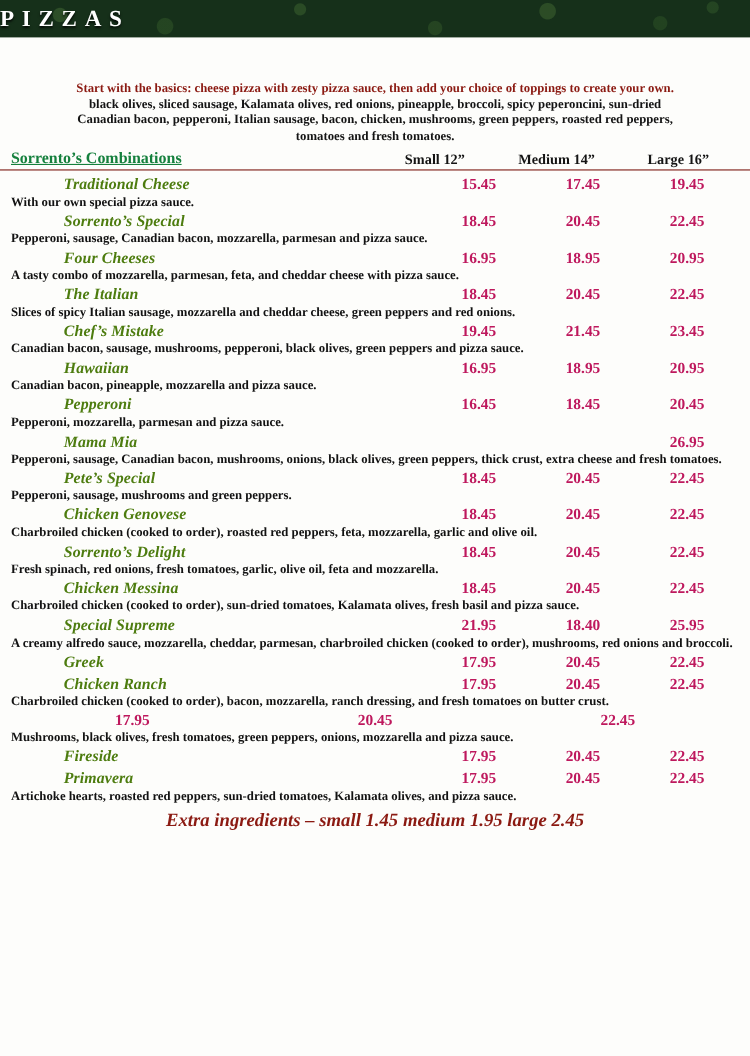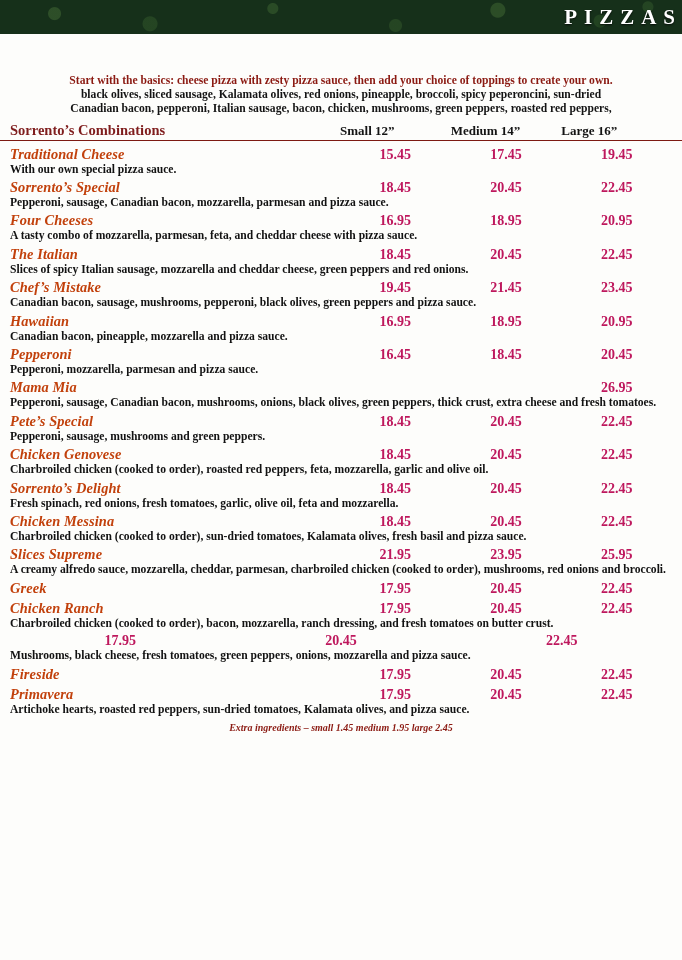--- a/index.html
+++ b/index.html
@@ -41,21 +41,21 @@
       radial-gradient(circle at 40% 25%, rgba(80,125,60,0.4) 0 5px, transparent 6px),
       radial-gradient(circle at 58% 75%, rgba(60,100,48,0.45) 0 6px, transparent 7px),
       radial-gradient(circle at 73% 30%, rgba(85,130,62,0.4) 0 7px, transparent 8px),
       radial-gradient(circle at 88% 62%, rgba(50,90,42,0.5) 0 6px, transparent 7px),
       radial-gradient(circle at 95% 20%, rgba(70,115,55,0.35) 0 5px, transparent 6px);
     opacity: 0.9;
   }
   .banner-title {
     position: relative;
     z-index: 2;
-    text-align: right;
+    text-align: left;
     color: #ffffff;
     font-size: 21px;
     letter-spacing: 7px;
     font-weight: bold;
     line-height: 34px;
     text-shadow: 0 1px 2px rgba(0,0,0,0.8);
   }
   
   .intro {
     padding: 6px 12px 2px 12px;
@@ -73,83 +73,87 @@
   .col-head {
     display: flex;
     align-items: flex-end;
     padding: 3px 10px 1px 10px;
     border-bottom: 1.6px solid #7d1a12;
     font-weight: bold;
   }
   .col-head .name {
     flex: 0 0 330px;
     font-size: 14.5px;
-    color: #7f1d1d;
+    color: #15803d;
+    text-decoration: underline;
   }
   .col-head .sz {
     flex: 1;
+    text-align: center;
     font-size: 13px;
     color: #141414;
   }
   
   .items {
     padding: 2px 10px 0 10px;
   }
   .item {
     padding-top: 3px;
   }
   .item-row {
     display: flex;
     align-items: baseline;
   }
   .item-name {
     flex: 0 0 330px;
     font-size: 14.4px;
     font-style: italic;
     font-weight: bold;
-    color: #c2410c;
+    color: #4d7c0f;
     letter-spacing: 0.1px;
+    margin-left: 48px;
   }
   .price {
     flex: 1;
     text-align: center;
     font-size: 14px;
     font-weight: bold;
     color: #be185d;
   }
   .item-desc {
     font-size: 11.6px;
     font-weight: bold;
     line-height: 13.4px;
     color: #121212;
     padding-right: 4px;
   }
   
   .footer {
     text-align: center;
-    font-size: 10px;
+    font-size: 17px;
     font-weight: bold;
     font-style: italic;
     color: #8b1a12;
     padding: 6px 0 4px 0;
   }
 </style>
 </head>
 <body>
 
 <div class="page">
 
   <div class="banner">
     <div class="banner-title">PIZZAS</div>
   </div>
 
   <div class="intro">
     <div class="lead">Start with the basics: cheese pizza with zesty pizza sauce, then add your choice of toppings to create your own.</div>
     <div>black olives, sliced sausage, Kalamata olives, red onions,  pineapple, broccoli, spicy peperoncini, sun-dried</div>
     <div>Canadian bacon, pepperoni, Italian sausage, bacon, chicken, mushrooms, green peppers, roasted red peppers,</div>
+    <div>tomatoes and fresh tomatoes.</div>
   </div>
 
   <div class="col-head">
     <div class="name">Sorrento’s Combinations</div>
     <div class="sz">Small 12”</div>
     <div class="sz">Medium 14”</div>
     <div class="sz">Large 16”</div>
   </div>
 
   <div class="items" id="items-container">
@@ -256,23 +260,23 @@
         <div class="item-row">
           <div class="item-name">Chicken Messina</div>
           <div class="price">18.45</div>
           <div class="price">20.45</div>
           <div class="price">22.45</div>
         </div>
         <div class="item-desc">Charbroiled chicken (cooked to order), sun-dried tomatoes, Kalamata olives, fresh basil and pizza sauce.</div>
       </div>
       <div class="item">
         <div class="item-row">
-          <div class="item-name">Slices Supreme</div>
+          <div class="item-name">Special Supreme</div>
           <div class="price">21.95</div>
-          <div class="price">23.95</div>
+          <div class="price">18.40</div>
           <div class="price">25.95</div>
         </div>
         <div class="item-desc">A creamy alfredo sauce, mozzarella, cheddar, parmesan, charbroiled chicken (cooked to order), mushrooms, red onions and broccoli.</div>
       </div>
       <div class="item">
         <div class="item-row">
           <div class="item-name">Greek</div>
           <div class="price">17.95</div>
           <div class="price">20.45</div>
           <div class="price">22.45</div>
@@ -286,21 +290,21 @@
           <div class="price">22.45</div>
         </div>
         <div class="item-desc">Charbroiled chicken (cooked to order), bacon, mozzarella, ranch dressing, and fresh tomatoes on butter crust.</div>
       </div>
       <div class="item">
         <div class="item-row">
           <div class="price">17.95</div>
           <div class="price">20.45</div>
           <div class="price">22.45</div>
         </div>
-        <div class="item-desc">Mushrooms, black cheese, fresh tomatoes, green peppers, onions, mozzarella and pizza sauce.</div>
+        <div class="item-desc">Mushrooms, black olives, fresh tomatoes, green peppers, onions, mozzarella and pizza sauce.</div>
       </div>
       <div class="item">
         <div class="item-row">
           <div class="item-name">Fireside</div>
           <div class="price">17.95</div>
           <div class="price">20.45</div>
           <div class="price">22.45</div>
         </div>
       </div>
       <div class="item">

